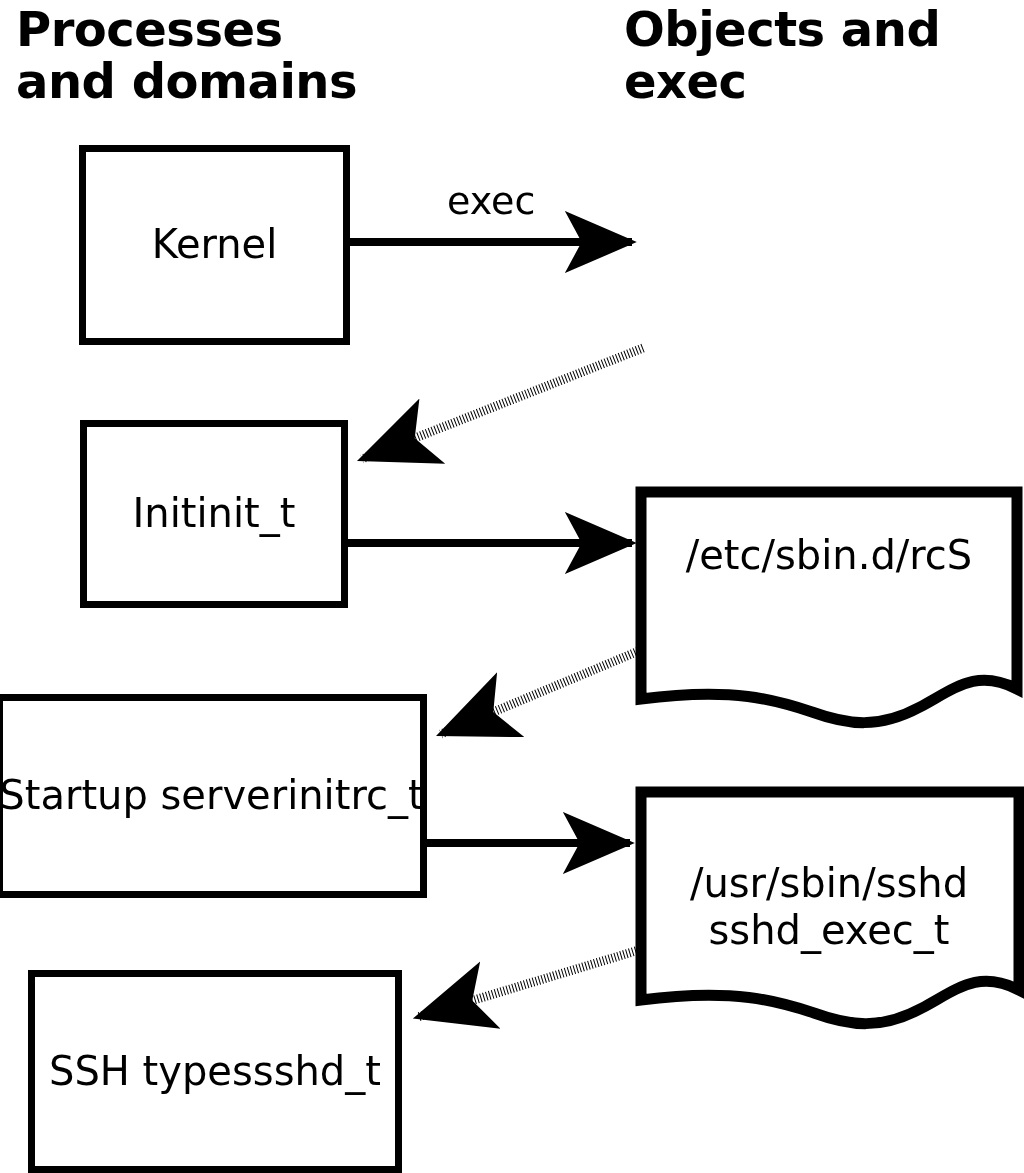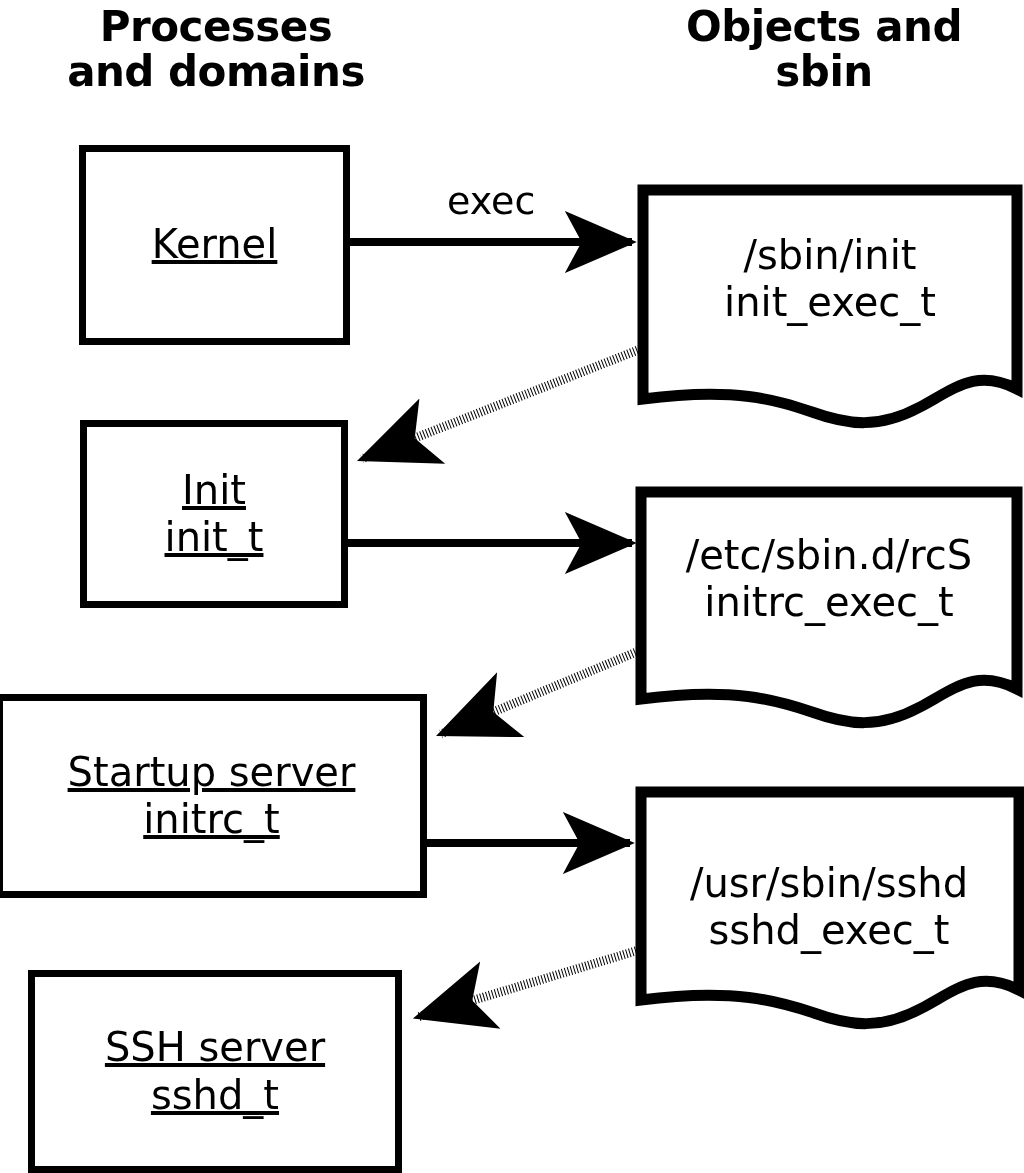--- a/index.html
+++ b/index.html
@@ -13,46 +13,44 @@
     width: 1024px;
     height: 1173px;
     background: #ffffff;
     overflow: hidden;
     font-family: "DejaVu Sans", "Liberation Sans", sans-serif;
   }
 
   
   .col-header {
     position: absolute;
-    text-align: center;
     font-weight: bold;
     color: #000000;
     line-height: 1.08;
-    font-size: 42px;
+    font-size: 48px;
     letter-spacing: -0.5px;
     white-space: pre-line;
   }
   #header-processes { left: 16px;  top: 4px;  width: 400px; }
   #header-objects   { left: 624px; top: 4px;  width: 400px; }
 
   
   .proc-box {
     position: absolute;
     box-sizing: border-box;
     border: 7px solid #000000;
     background: #ffffff;
     display: flex;
-    flex-direction: column;
+    flex-direction: row;
     align-items: center;
     justify-content: center;
     color: #000000;
     font-size: 40px;
     line-height: 1.18;
     text-align: center;
-    text-decoration: underline;
   }
   .proc-box .l1, .proc-box .l2 { display: block; white-space: nowrap; }
 
   
   .obj-shape {
     position: absolute;
   }
   .obj-shape svg { display: block; overflow: visible; }
   .obj-label {
     position: absolute;
@@ -85,21 +83,21 @@
 </style>
 </head>
 <body>
 
 <div id="stage">
 
   <div class="col-header" id="header-processes">Processes
 and domains</div>
 
   <div class="col-header" id="header-objects">Objects and
-sbin</div>
+exec</div>
 
   <svg id="connectors" viewBox="0 0 1024 1173" width="1024" height="1173">
     <defs>
       <marker id="arrowSolid" markerWidth="9" markerHeight="9" refX="8.4" refY="4.5" orient="auto" markerUnits="strokeWidth">
         <path d="M0,0.6 L9,4.5 L0,8.4 L2.1,4.5 Z" fill="#000000"></path>
       </marker>
       <marker id="arrowDotted" markerWidth="9" markerHeight="9" refX="8.4" refY="4.5" orient="auto" markerUnits="strokeWidth">
         <path d="M0,0.6 L9,4.5 L0,8.4 L2.1,4.5 Z" fill="#000000"></path>
       </marker>
     </defs>
@@ -127,41 +125,31 @@
     <span class="l1">Init</span>
     <span class="l2">init_t</span>
   </div>
 
   <div class="proc-box" id="box-initrc" style="left:-4px; top:694px; width:431px; height:204px;">
     <span class="l1">Startup server</span>
     <span class="l2">initrc_t</span>
   </div>
 
   <div class="proc-box" id="box-sshd" style="left:28px; top:970px; width:374px; height:203px;">
-    <span class="l1">SSH server</span>
+    <span class="l1">SSH types</span>
     <span class="l2">sshd_t</span>
   </div>
 
-  <div class="obj-shape" id="obj-init-exec" style="left:636px; top:184px; width:388px; height:240px;">
-    <svg width="388" height="240" viewBox="0 0 388 240">
-      <path d="M7,6 L381,6 L381,205 C340,184 318,205 284,223 C243,245 212,241 176,228 C140,216 100,203 7,215 Z" fill="#ffffff" stroke="#000000" stroke-width="11" stroke-linejoin="miter" stroke-linecap="butt"></path>
-    </svg>
-    <div class="obj-label" style="top:48px;">
-      <span class="l1">/sbin/init</span>
-      <span class="l2">init_exec_t</span>
-    </div>
-  </div>
 
   <div class="obj-shape" id="obj-initrc-exec" style="left:634px; top:486px; width:390px; height:240px;">
     <svg width="390" height="240" viewBox="0 0 390 240">
       <path d="M7,6 L383,6 L383,203 C342,182 320,203 286,221 C245,243 214,239 178,226 C142,214 100,201 7,213 Z" fill="#ffffff" stroke="#000000" stroke-width="11" stroke-linejoin="miter" stroke-linecap="butt"></path>
     </svg>
     <div class="obj-label" style="top:46px;">
       <span class="l1">/etc/sbin.d/rcS</span>
-      <span class="l2">initrc_exec_t</span>
     </div>
   </div>
 
   <div class="obj-shape" id="obj-sshd-exec" style="left:634px; top:786px; width:390px; height:240px;">
     <svg width="390" height="240" viewBox="0 0 390 240">
       <path d="M7,6 L385,6 L385,204 C344,183 322,204 288,222 C247,244 216,240 180,227 C144,215 100,202 7,214 Z" fill="#ffffff" stroke="#000000" stroke-width="11" stroke-linejoin="miter" stroke-linecap="butt"></path>
     </svg>
     <div class="obj-label" style="top:46px;margin-top:28px;">
       <span class="l1">/usr/sbin/sshd</span>
       <span class="l2">sshd_exec_t</span>

